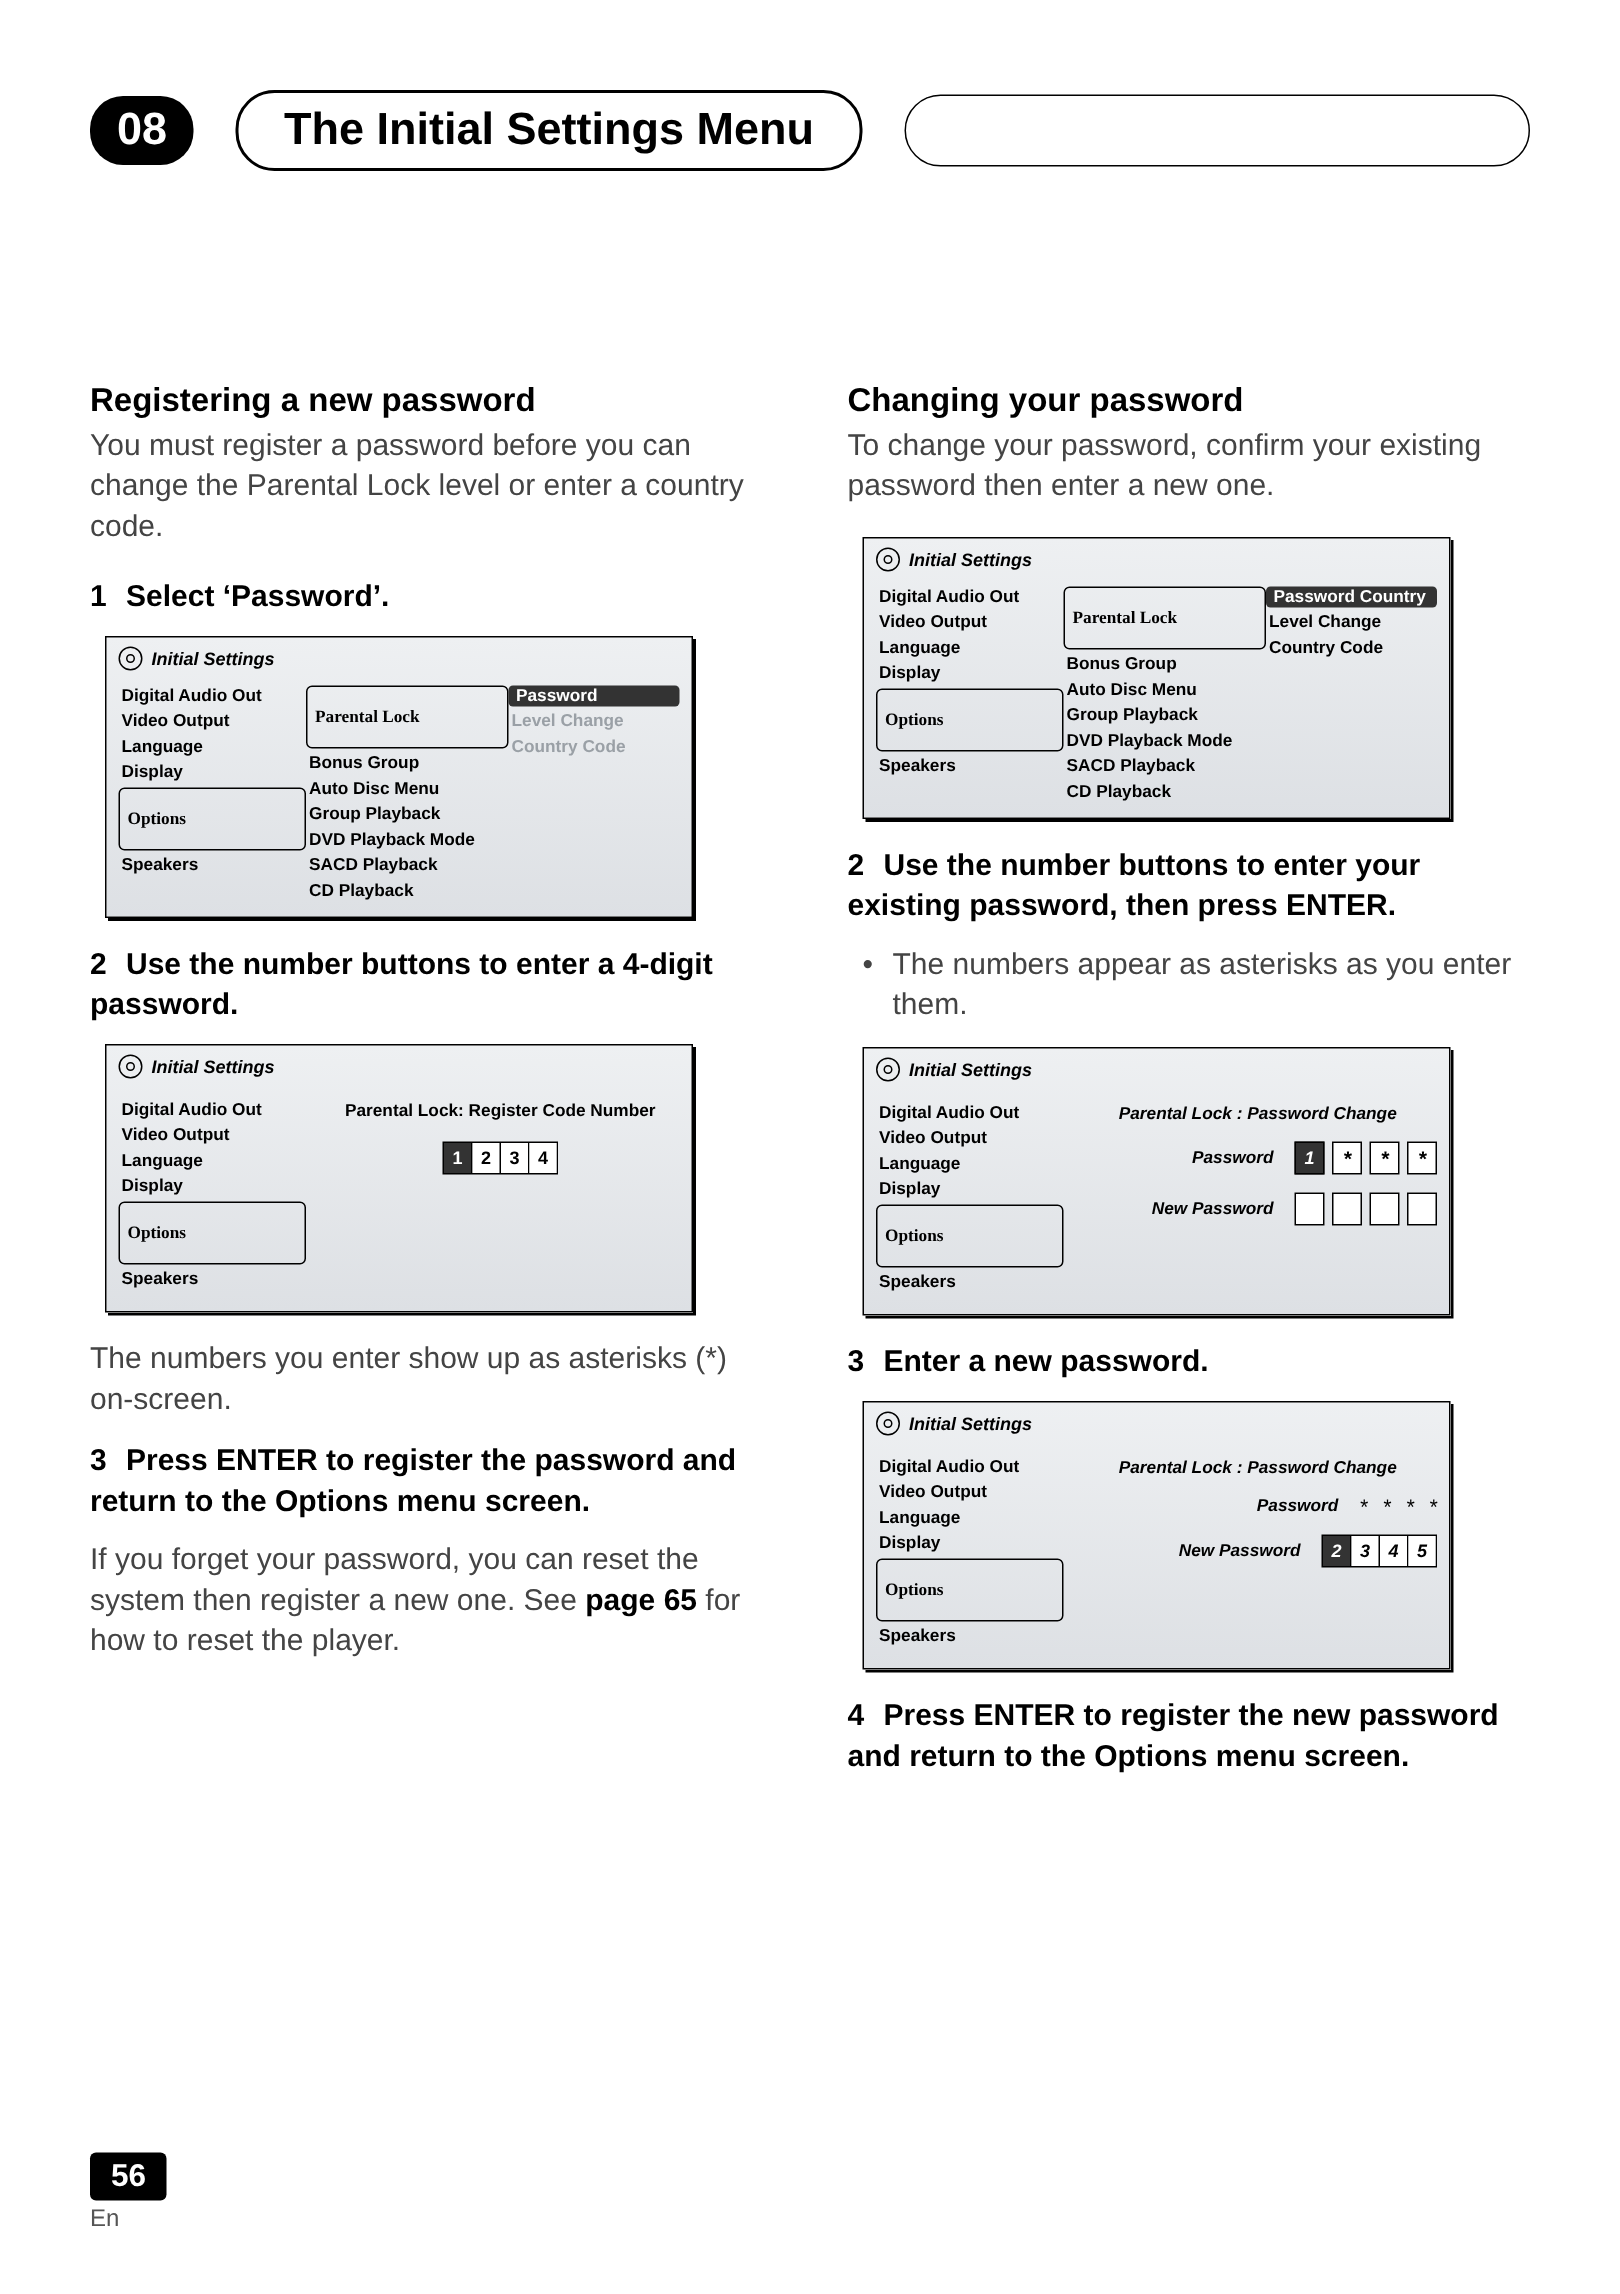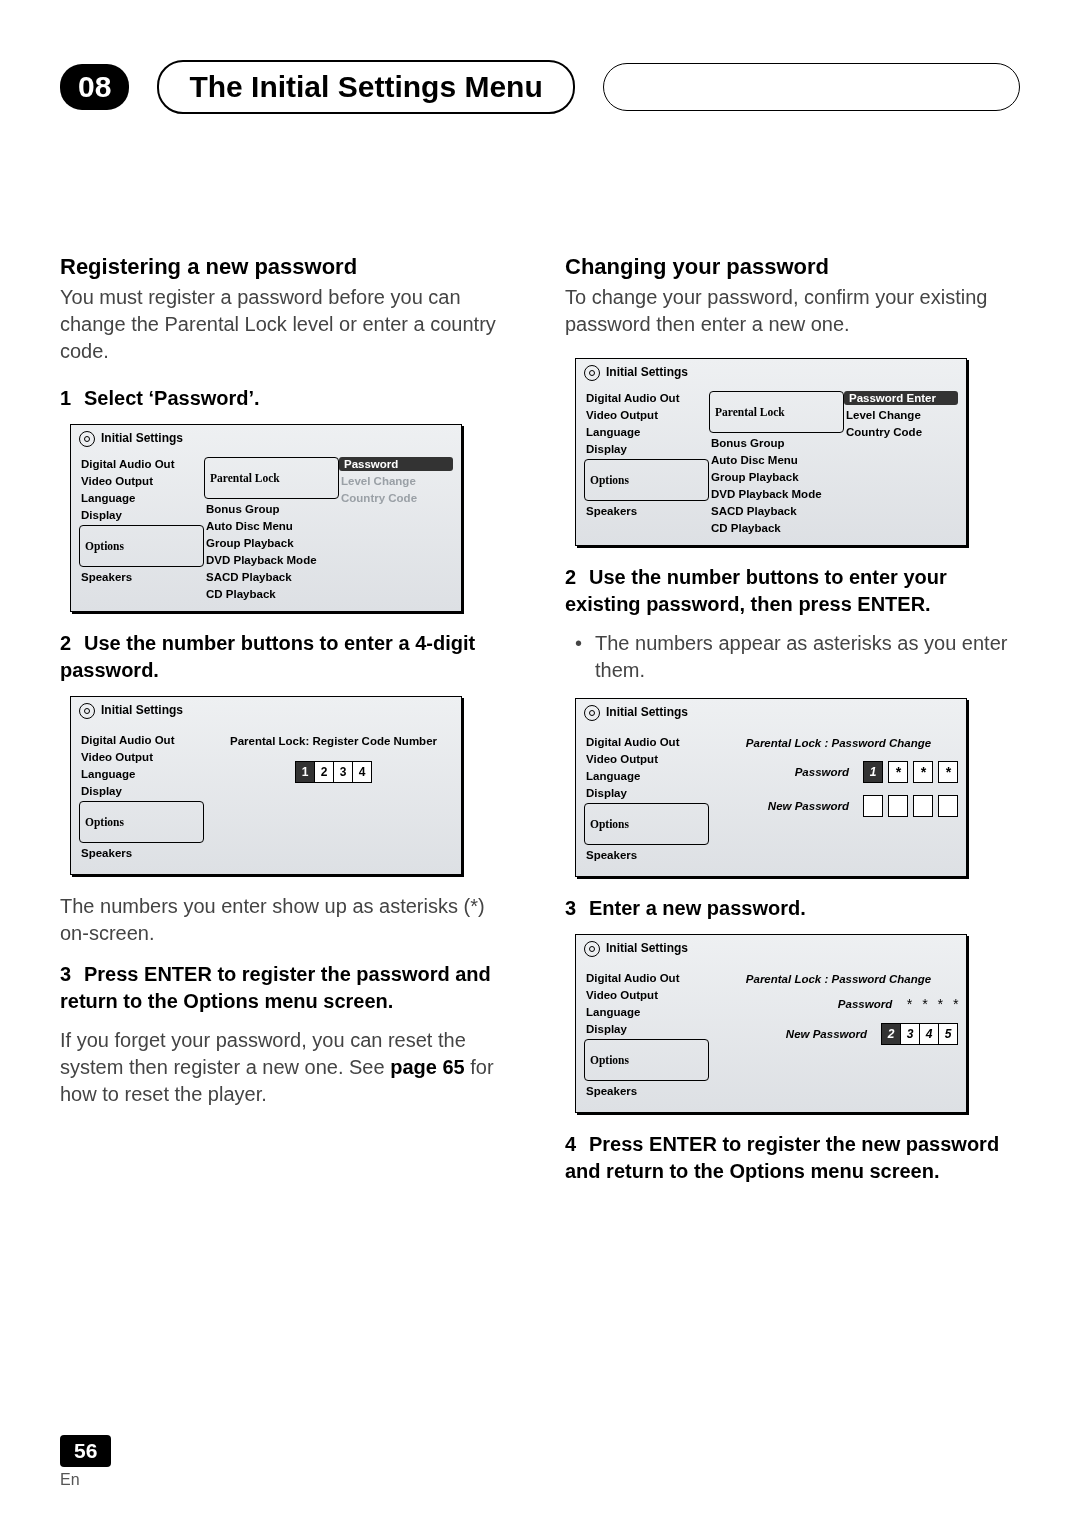--- a/index.html
+++ b/index.html
@@ -99,24 +99,25 @@
   .osd {
     width: 390px;
     margin: 10px 0 18px 10px;
     border: 1px solid #000;
     background: linear-gradient(#eef0f2,#dde0e4);
     box-shadow: 2px 2px 0 #000;
     font-size: 12px;
   }
   .osd-header {
     display: flex;
-    align-items: flex-start;
+    align-items: center;
     gap: 6px;
     padding: 6px 8px 10px 8px;
     font-weight: 700;
+    font-style: italic;
   }
   .disc-icon {
     width: 14px; height: 14px;
     border: 1.5px solid #000;
     border-radius: 50%;
     display: inline-block;
     position: relative;
   }
   .disc-icon::after{
     content:"";
@@ -348,21 +349,21 @@
           <div class="osd-col mid">
             <div class="osd-item boxed">Parental Lock</div>
             <div class="osd-item">Bonus Group</div>
             <div class="osd-item">Auto Disc Menu</div>
             <div class="osd-item">Group Playback</div>
             <div class="osd-item">DVD Playback Mode</div>
             <div class="osd-item">SACD Playback</div>
             <div class="osd-item">CD Playback</div>
           </div>
           <div class="osd-col right">
-            <div class="osd-item hl">Password Enter</div>
+            <div class="osd-item hl">Password Country</div>
             <div class="osd-item">Level Change</div>
             <div class="osd-item">Country Code</div>
           </div>
         </div>
       </div>
 
       <div class="step"><span class="num">2</span><span>Use the number buttons to enter your existing password, then press ENTER.</span></div>
       <div class="bullet">The numbers appear as asterisks as you enter them.</div>
 
       <div class="osd">

